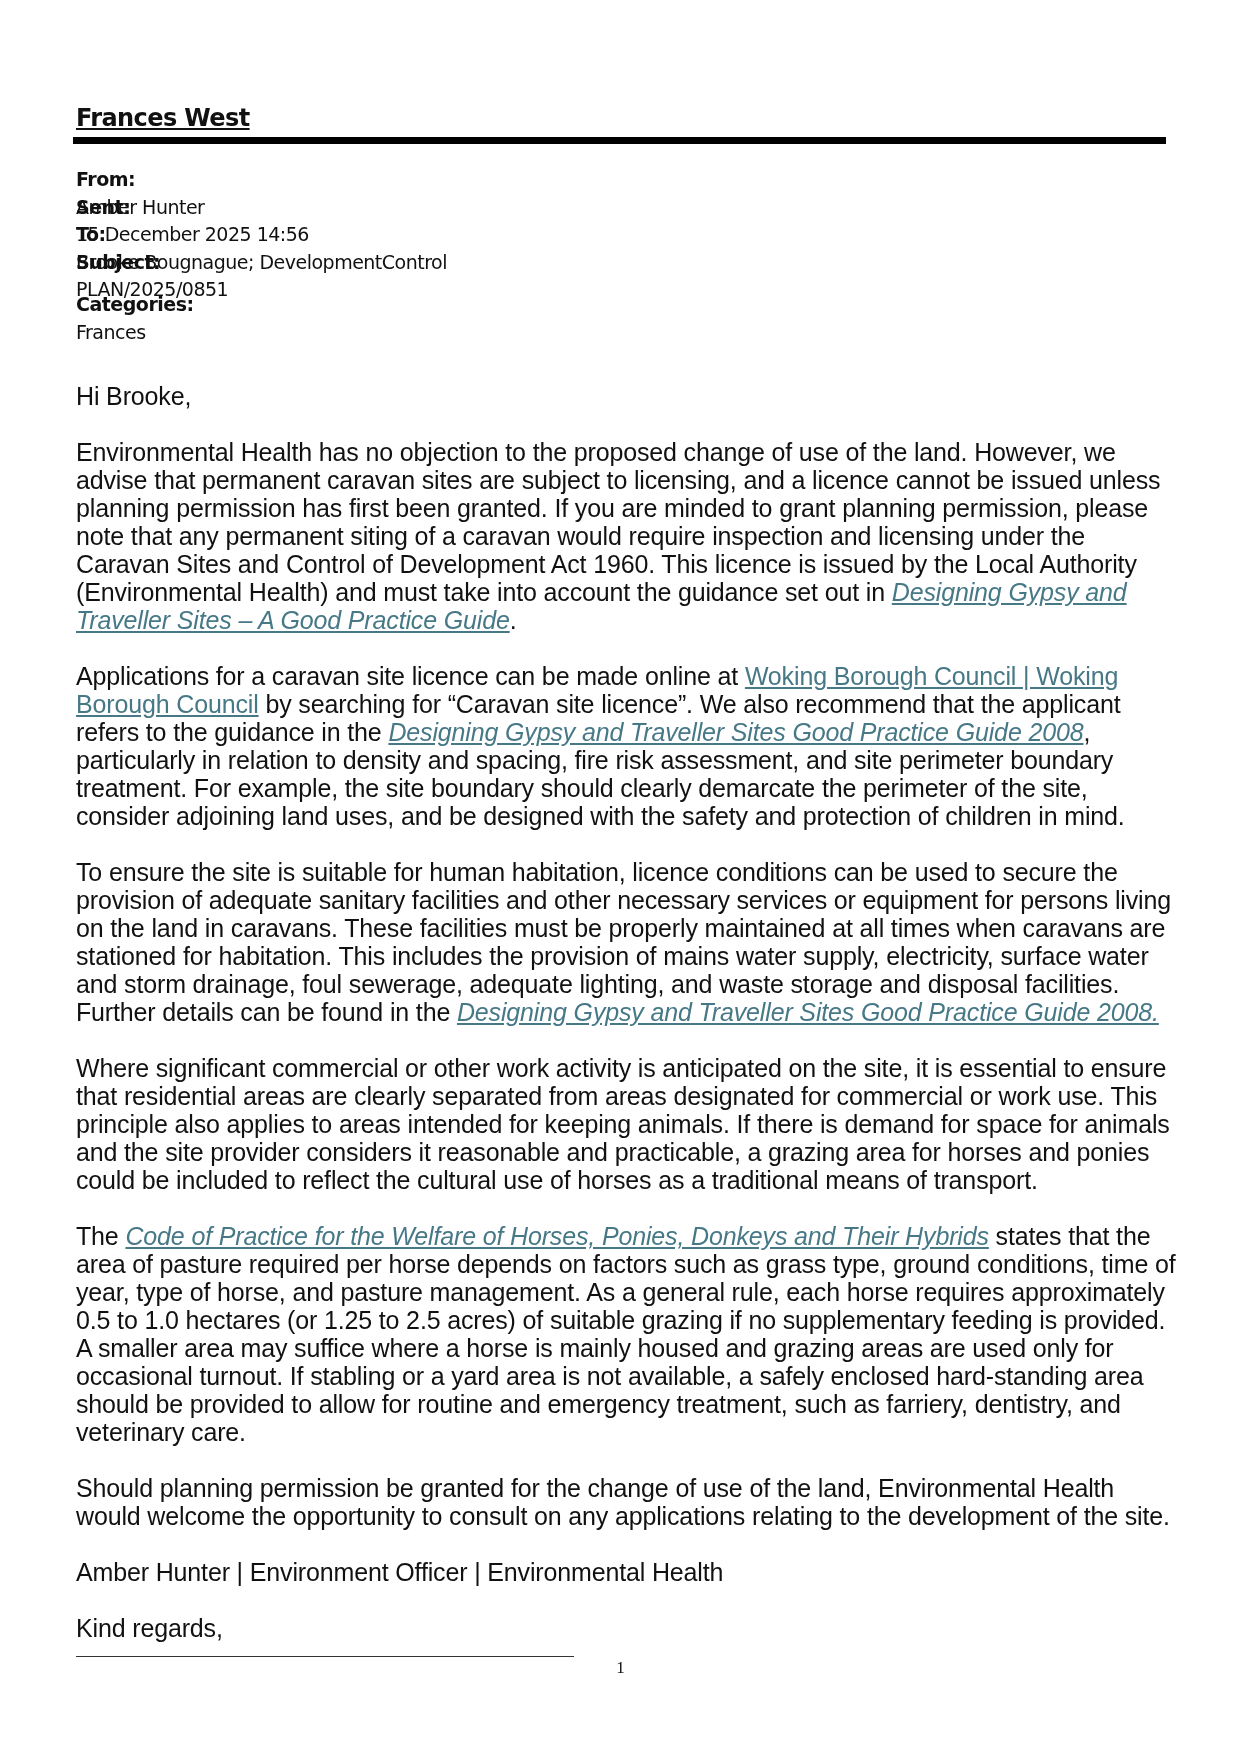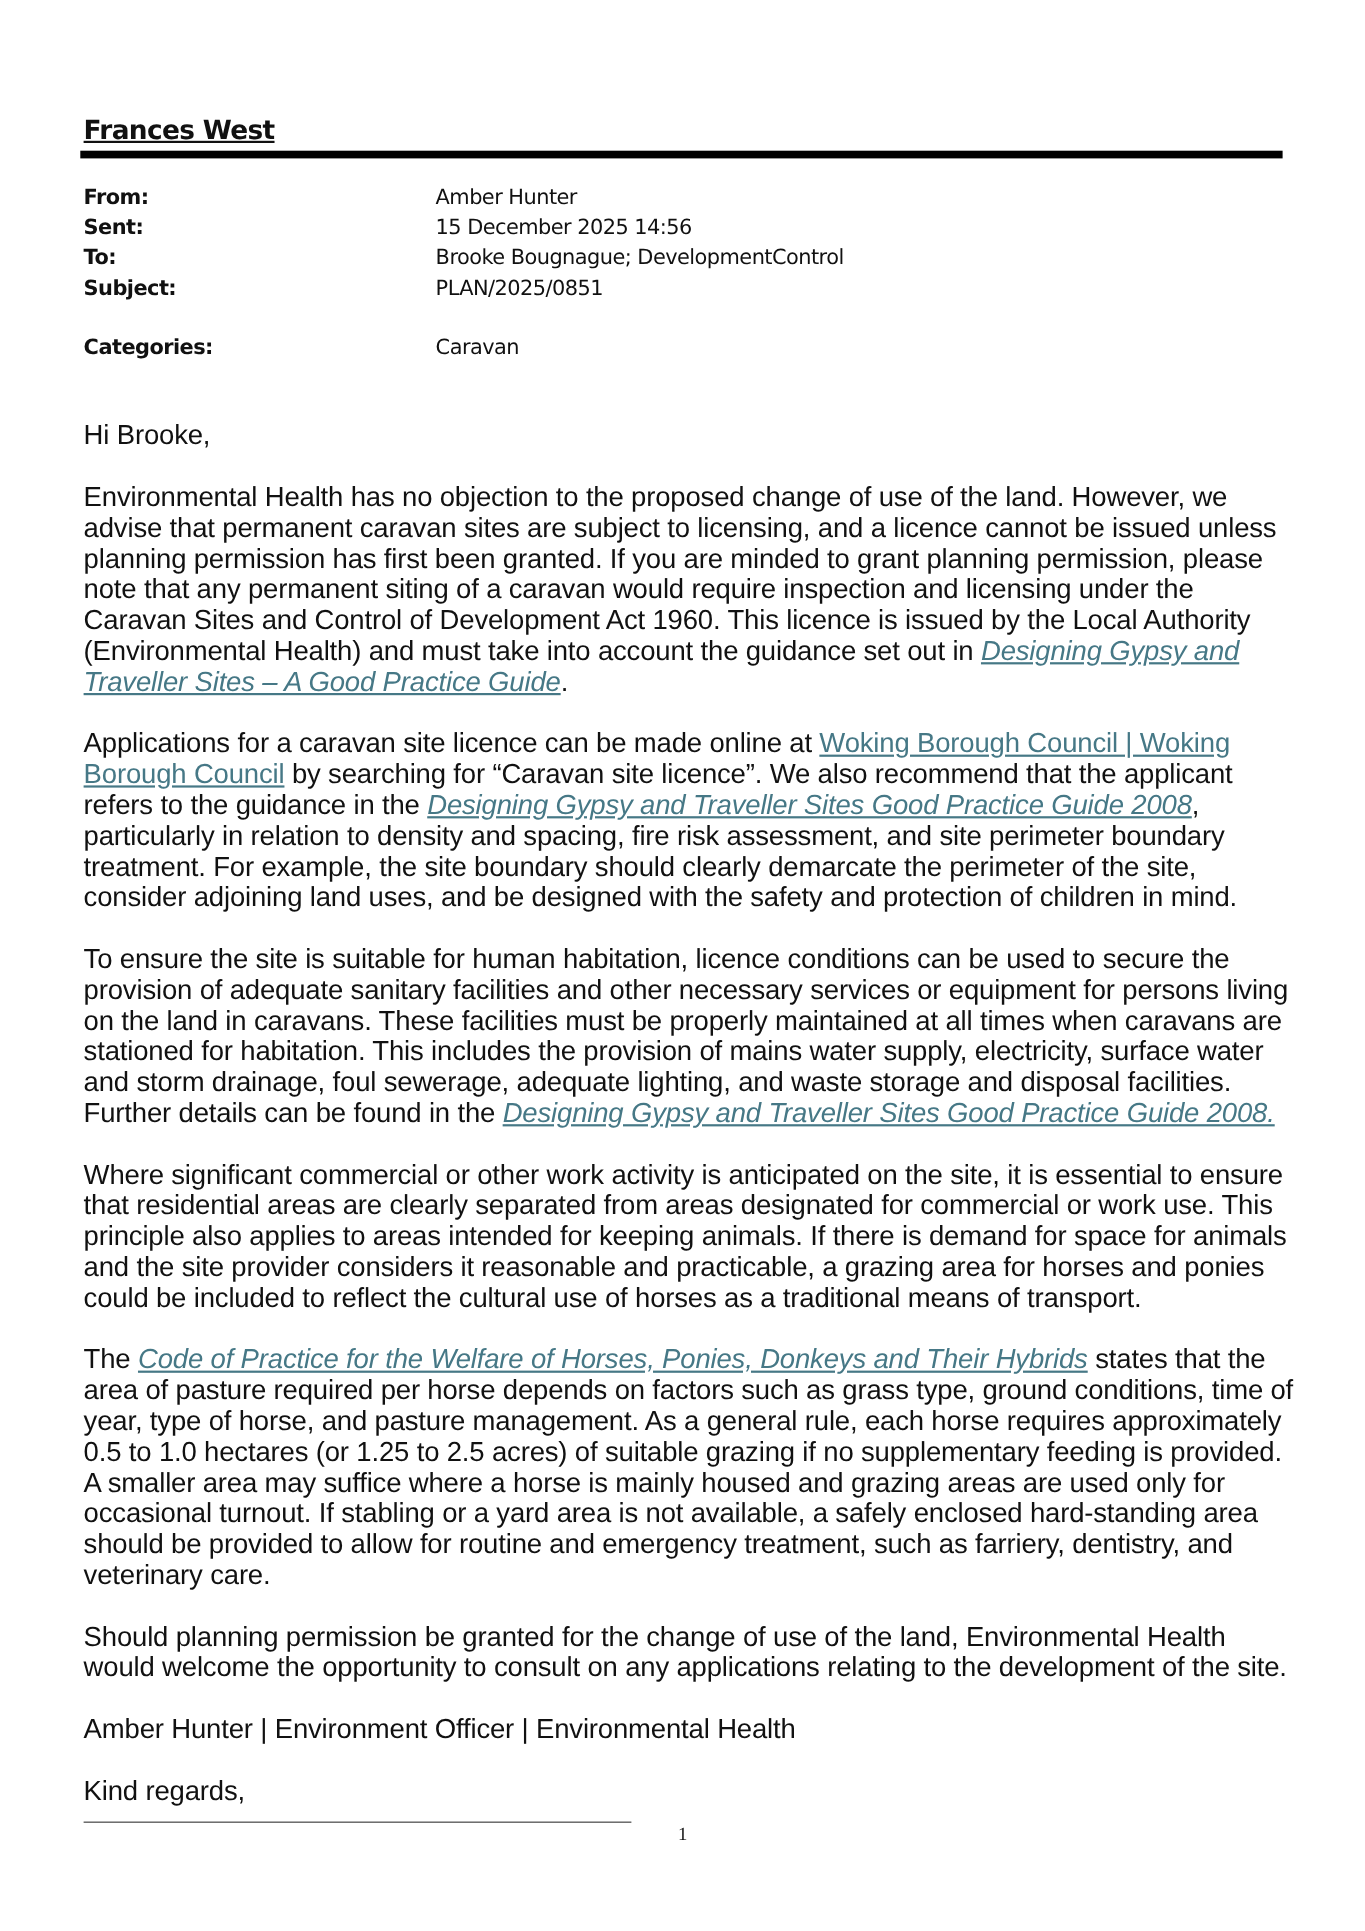--- a/index.html
+++ b/index.html
@@ -3,22 +3,22 @@
   <meta charset="utf-8">
   <style>
     html, body { margin: 0; padding: 0; background: #ffffff; }
     body { width: 1241px; height: 1755px; position: relative; overflow: hidden;
            font-family: "Liberation Sans", sans-serif; color: #111; }
     .title { position: absolute; left: 76px; top: 104px; font-size: 24px; font-weight: bold;
              font-family: "DejaVu Sans", sans-serif; letter-spacing: -0.6px; text-decoration: underline; }
     .rule { position: absolute; left: 73px; top: 137px; width: 1093px; height: 7px; background: #000; }
     .meta { position: absolute; left: 76px; top: 166px; font-family: "DejaVu Sans", sans-serif;
             font-size: 19px; letter-spacing: -0.5px; }
-    .meta-row { display: flex; height: 27.5px; line-height: 27.5px; }
-    .meta-row.gap { margin-top: 27px; }
+    .meta-row { display: flex; height: 27.5px; line-height: 27.5px; flex-direction: column; }
+    .meta-row.gap { margin-top: 15px; }
     .meta-label { width: 320px; font-weight: bold; }
     .meta-value { }
     .body { position: absolute; left: 76px; top: 382px; width: 1100px; font-size: 25px;
             line-height: 28px; letter-spacing: -0.15px; }
     .body p { margin: 0 0 28px 0; }
     a.link { color: #467886; font-style: italic; text-decoration: underline; }
     a.link.plain { font-style: normal; }
     .sig-line { width: 498px; border-bottom: 1px solid #333; margin-top: -14px; }
     .page-num { position: absolute; left: 0; width: 1241px; top: 1658px; text-align: center;
                 font-family: "Liberation Serif", serif; font-size: 17px; }
@@ -41,21 +41,21 @@
   <div class="meta-row">
     <span class="meta-label">To:</span>
     <span class="meta-value">Brooke Bougnague; DevelopmentControl</span>
   </div>
   <div class="meta-row">
     <span class="meta-label">Subject:</span>
     <span class="meta-value">PLAN/2025/0851</span>
   </div>
   <div class="meta-row gap">
     <span class="meta-label">Categories:</span>
-    <span class="meta-value">Caravan</span>
+    <span class="meta-value">Frances</span>
   </div>
 </div>
 
 <div class="body">
   <p>Hi Brooke,</p>
 
   <p><span>Environmental Health has no objection to the proposed change of use of the land. However, we advise that permanent caravan sites are subject to licensing, and a licence cannot be issued unless planning permission has first been granted. If you are minded to grant planning permission, please note that any permanent siting of a caravan would require inspection and licensing under the Caravan Sites and Control of Development Act 1960. This licence is issued by the Local Authority (Environmental Health) and must take into account the guidance set out in </span><a class="link" href="#">Designing Gypsy and Traveller Sites – A Good Practice Guide</a><span>.</span></p>
 
   <p><span>Applications for a caravan site licence can be made online at </span><a class="link plain" href="#">Woking Borough Council | Woking Borough Council</a><span> by searching for “Caravan site licence”. We also recommend that the applicant refers to the guidance in the </span><a class="link" href="#">Designing Gypsy and Traveller Sites Good Practice Guide 2008</a><span>, particularly in relation to density and spacing, fire risk assessment, and site perimeter boundary treatment. For example, the site boundary should clearly demarcate the perimeter of the site, consider adjoining land uses, and be designed with the safety and protection of children in mind.</span></p>
 

